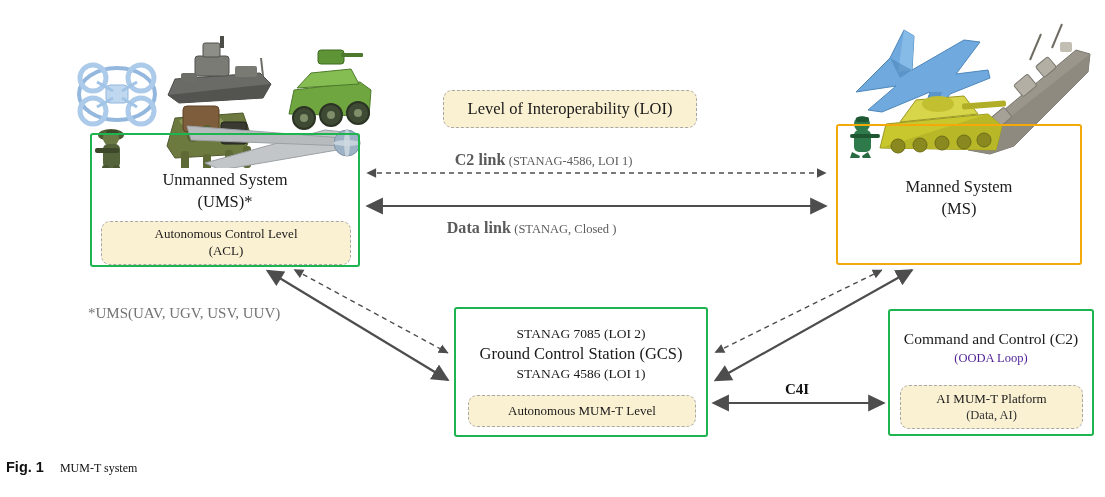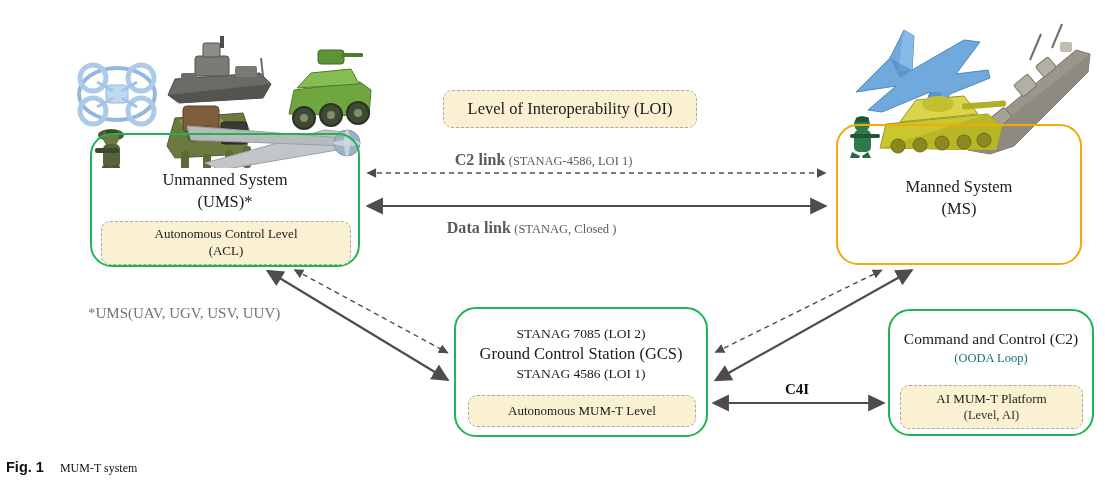--- a/index.html
+++ b/index.html
@@ -16,21 +16,21 @@
     width: 1105px;
     height: 497px;
     background: #ffffff;
     overflow: hidden;
   }
 
   
   .outer-box {
     position: absolute;
     background: transparent;
-    border-radius: 22px;
+    border-radius: 3px;
     box-sizing: border-box;
   }
   .green-box { border: 2px solid #1eb44f; }
   .orange-box { border: 2px solid #f4a90a; }
 
   .inner-box {
     position: absolute;
     background: #faf0d2;
     border: 1px dashed #a8a8a8;
     border-radius: 9px;
@@ -61,21 +61,21 @@
     align-items: center;
     justify-content: center;
     font-size: 16.5px;
     color: #1a1a1a;
   }
 
   .inner-main { font-size: 13px; line-height: 1.28; color: #1a1a1a; }
   .inner-sub  { font-size: 12.5px; line-height: 1.3; color: #333; }
 
   .small-line { font-size: 13.5px; line-height: 1.35; color: #1a1a1a; }
-  .c2-sub { font-size: 12.5px; line-height: 1.3; color: #0f766e; }
+  .c2-sub { font-size: 12.5px; line-height: 1.3; color: #4c1d95; }
 
   
   .link-label {
     position: absolute;
     text-align: center;
     white-space: nowrap;
     color: #111;
   }
   .link-label b { font-size: 16px; font-weight: bold; letter-spacing: .1px; }
   .link-label span { font-size: 12.5px; color: #5a5a5a; }
@@ -267,21 +267,21 @@
     </div>
   </div>
 
   <div class="outer-box green-box" style="left:888px; top:309px; width:206px; height:127px;">
     <div style="position:absolute; top:18px; width:100%; text-align:center;">
       <div class="small-line" style="font-size:15.5px;">Command and Control (C2)</div>
       <div class="c2-sub">(OODA Loop)</div>
     </div>
     <div class="inner-box" style="left:10px; top:74px; width:183px; height:44px;">
       <div class="inner-main">AI MUM-T Platform</div>
-      <div class="inner-sub">(Level, AI)</div>
+      <div class="inner-sub">(Data, AI)</div>
     </div>
   </div>
 
   <svg class="overlay">
     <defs>
       <marker id="arrHead" markerWidth="9" markerHeight="9" refX="7.2" refY="4.5" orient="auto" markerUnits="strokeWidth">
         <path d="M0,0.6 L8,4.5 L0,8.4 z" fill="#4d4d4d"></path>
       </marker>
       <marker id="arrTail" markerWidth="9" markerHeight="9" refX="1.2" refY="4.5" orient="auto" markerUnits="strokeWidth">
         <path d="M8,0.6 L0,4.5 L8,8.4 z" fill="#4d4d4d"></path>

